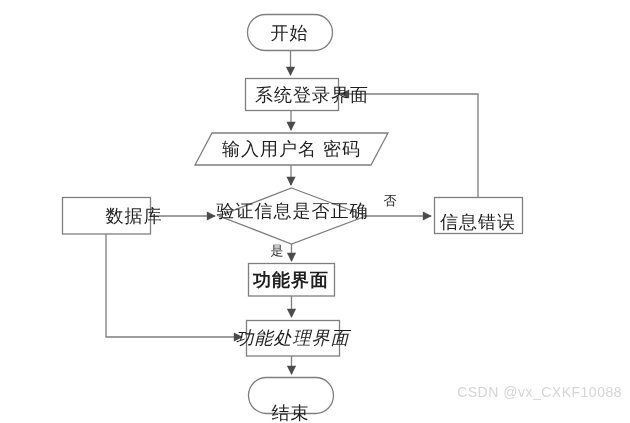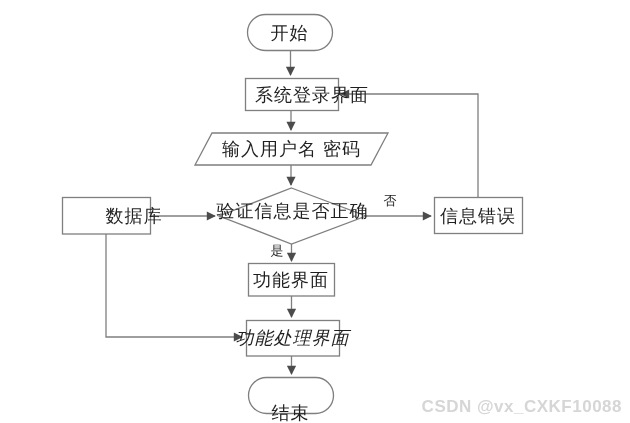--- a/index.html
+++ b/index.html
@@ -28,25 +28,24 @@
     display:flex;align-items:center;justify-content:center;
     font-size:18px;color:var(--text);
     letter-spacing:1px;
     white-space:nowrap;
     text-align:center;
     line-height:1;
   }
   .edge-label{font-size:13px;letter-spacing:0;}
   .watermark{
     position:absolute;
-    right:8px;bottom:6px;
-    font-size:17px;
+    right:8px;bottom:23px;
+    font-size:14px;
     letter-spacing:0.5px;
     color:var(--watermark);
-    font-weight:bold;
   }
 </style>
 </head>
 <body>
 
 <div class="canvas">
 
   <svg width="630" height="423" viewBox="0 0 630 423">
     <defs>
       <marker id="arrow" viewBox="0 0 10 10" refX="9" refY="5" markerWidth="8" markerHeight="7" orient="auto-start-reverse">
@@ -79,23 +78,23 @@
   <div class="label" style="left:247px;top:14px;width:85px;height:37px;">开始</div>
 
   <div class="label" style="left:245px;top:78px;width:93px;height:33px;padding-left:41px;">系统登录界面</div>
 
   <div class="label" style="left:195px;top:133px;width:193px;height:32px;">输入用户名 密码</div>
 
   <div class="label" style="left:219px;top:183px;width:147px;height:56px;">验证信息是否正确</div>
 
   <div class="label" style="left:62px;top:197px;width:88px;height:37px;margin-left:28px;">数据库</div>
 
-  <div class="label" style="left:434px;top:197px;width:88px;height:37px;">信息错误</div>
+  <div class="label" style="left:434px;top:203px;width:88px;height:37px;">信息错误</div>
 
-  <div class="label" style="left:248px;top:263px;width:86px;height:34px;">功能界面</div>
+  <div class="label" style="left:248px;top:263px;width:86px;height:34px;font-weight:bold;">功能界面</div>
 
   <div class="label" style="left:246px;top:320px;width:93px;height:36px;font-style:italic;">功能处理界面</div>
 
   <div class="label" style="left:248px;top:394px;width:85px;height:37px;">结束</div>
 
   <div class="label edge-label" style="left:267px;top:243px;width:20px;height:15px;">是</div>
 
   <div class="label edge-label" style="left:380px;top:193px;width:20px;height:15px;">否</div>
 
   <div class="watermark">CSDN @vx_CXKF10088</div>

